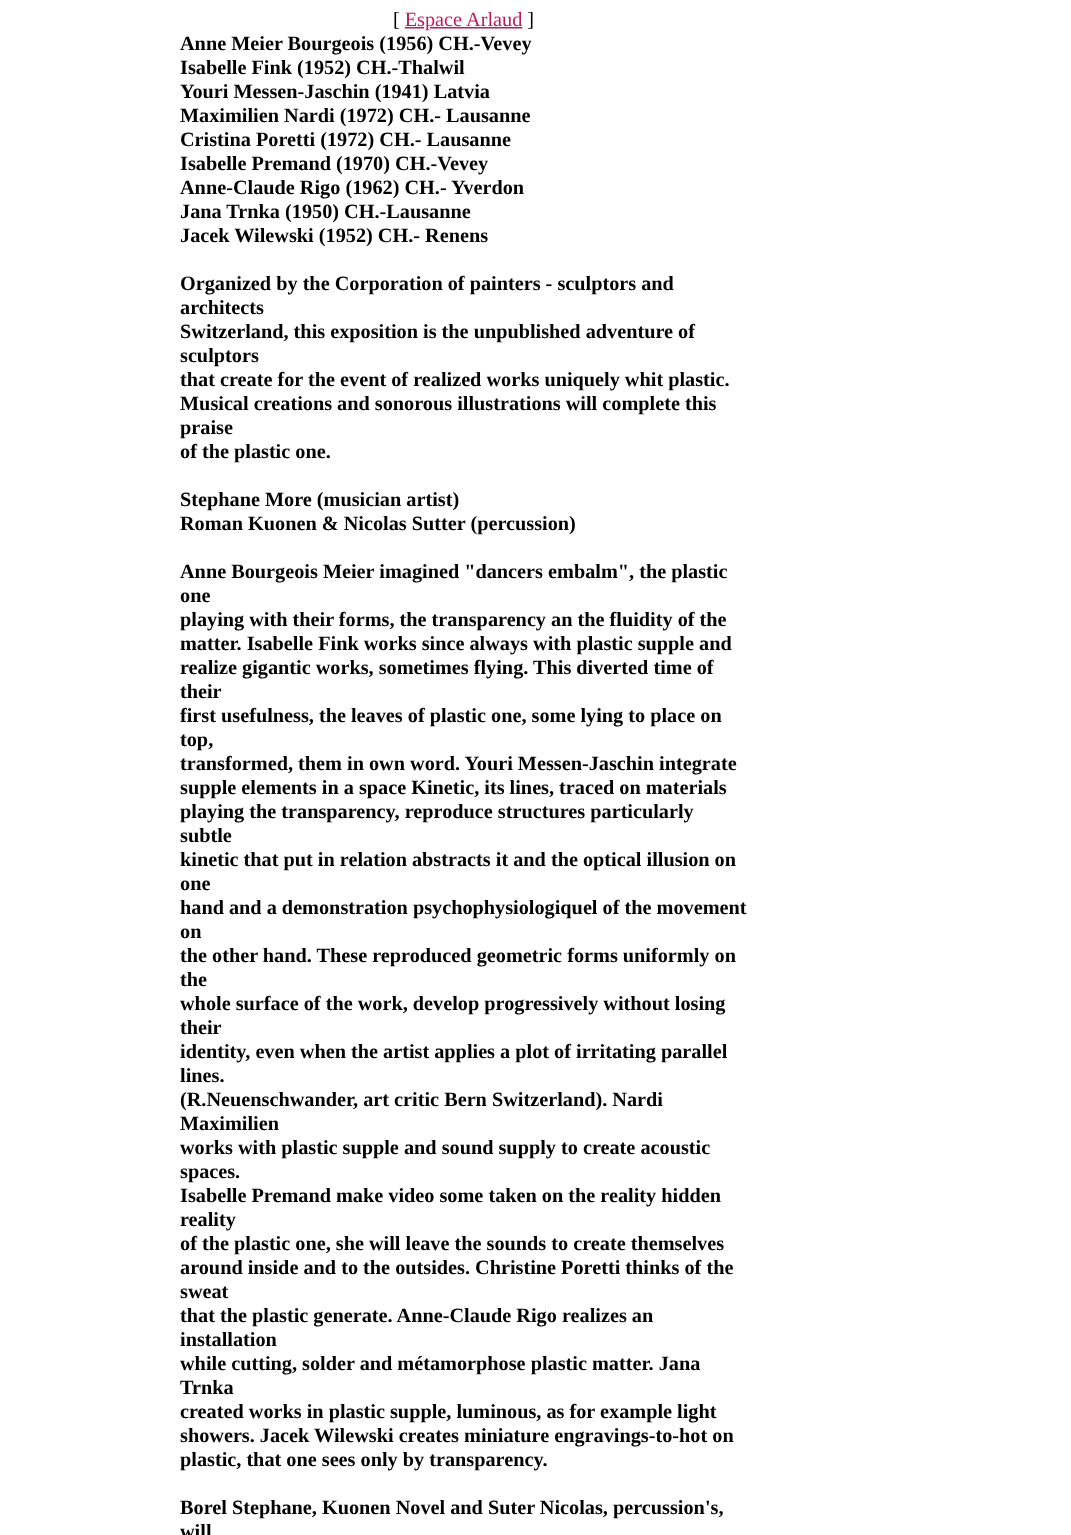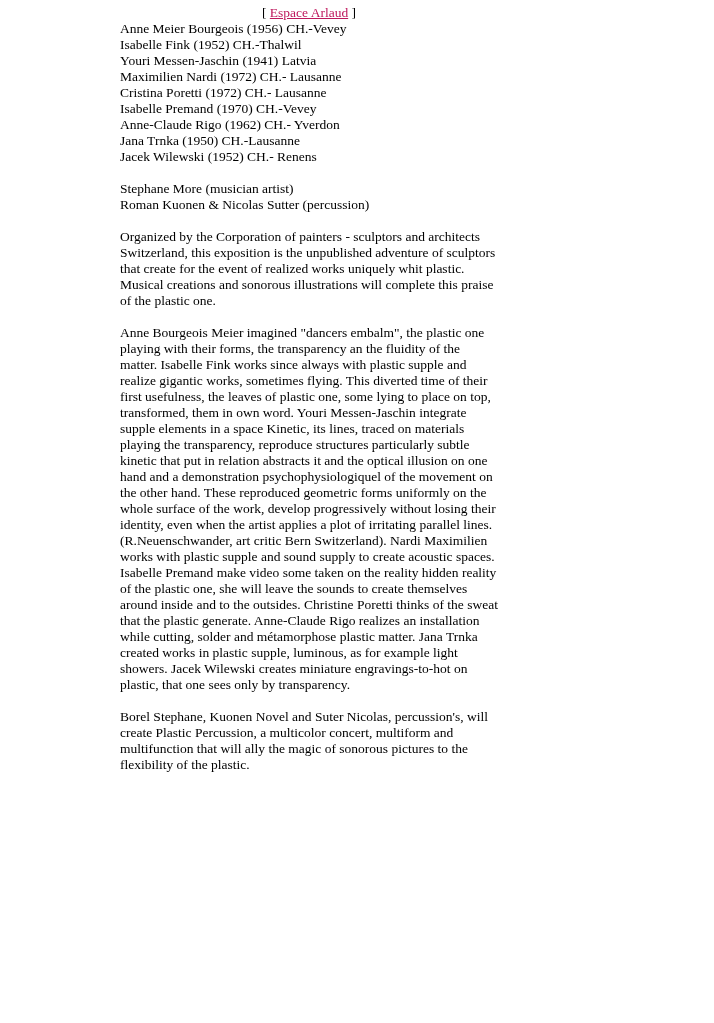--- a/index.html
+++ b/index.html
@@ -33,20 +33,21 @@
     line-height: 24px;
     font-weight: bold;
     text-align: center;
     margin: 44px 0 43px 0;
     letter-spacing: 0.5px;
   }
   p.lines {
     white-space: pre-line;
     margin: 16px 0;
     text-align: left;
+    font-weight: bold;
   }
   p.first-block {
     margin-top: 0;
   }
 </style>
 </head>
 <body>
 
 <div class="column">
 
@@ -56,28 +57,28 @@
   <p class="lines first-block">Anne Meier Bourgeois (1956) CH.-Vevey
 Isabelle Fink (1952) CH.-Thalwil
 Youri Messen-Jaschin (1941) Latvia
 Maximilien Nardi (1972) CH.- Lausanne
 Cristina Poretti (1972) CH.- Lausanne
 Isabelle Premand (1970) CH.-Vevey
 Anne-Claude Rigo (1962) CH.- Yverdon
 Jana Trnka (1950) CH.-Lausanne
 Jacek Wilewski (1952) CH.- Renens</p>
 
-  <p class="lines">Stephane More (musician artist)
-Roman Kuonen &amp; Nicolas Sutter (percussion)</p>
-
   <p class="lines">Organized by the Corporation of painters - sculptors and architects
 Switzerland, this exposition is the unpublished adventure of sculptors
 that create for the event of realized works uniquely whit plastic.
 Musical creations and sonorous illustrations will complete this praise
 of the plastic one.</p>
+
+  <p class="lines">Stephane More (musician artist)
+Roman Kuonen &amp; Nicolas Sutter (percussion)</p>
 
   <p class="lines">Anne Bourgeois Meier imagined "dancers embalm", the plastic one
 playing with their forms, the transparency an the fluidity of the
 matter. Isabelle Fink works since always with plastic supple and
 realize gigantic works, sometimes flying. This diverted time of their
 first usefulness, the leaves of plastic one, some lying to place on top,
 transformed, them in own word. Youri Messen-Jaschin integrate
 supple elements in a space Kinetic, its lines, traced on materials
 playing the transparency, reproduce structures particularly subtle
 kinetic that put in relation abstracts it and the optical illusion on one

